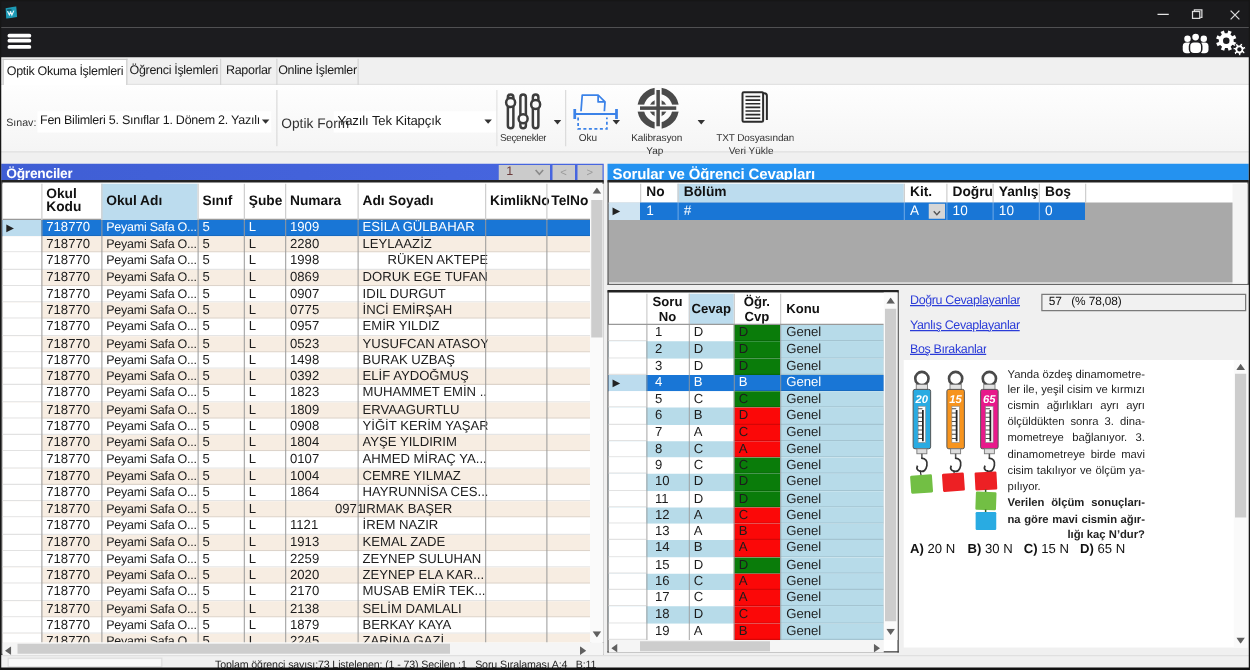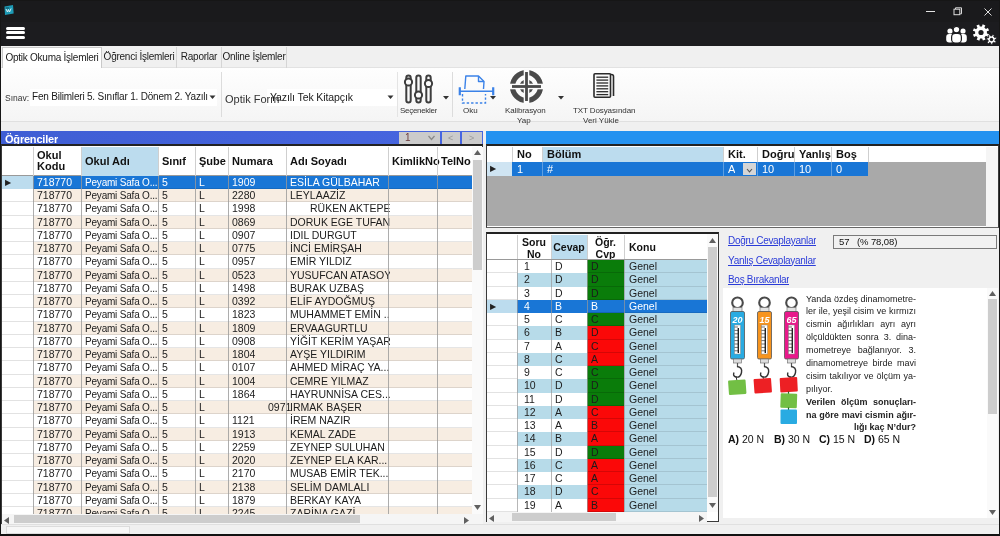--- a/index.html
+++ b/index.html
@@ -401,20 +401,21 @@
     </svg>
 <div class="abs" style="left:2px;top:514px;width:481px;height:10px;background:#f5f5f5;"></div>
 <svg class="abs" style="left:4px;top:516.5px" width="5" height="7" viewBox="0 0 5 7">
       <polygon points="5,0 5,7 0,3.5" fill="#606060"></polygon>
     </svg>
 <div class="abs" style="left:14px;top:515px;width:346px;height:8px;background:#cdcdcd;"></div>
 <svg class="abs" style="left:464px;top:516.5px" width="5" height="7" viewBox="0 0 5 7">
       <polygon points="0,0 0,7 5,3.5" fill="#606060"></polygon>
     </svg>
 <div class="abs" style="left:486px;top:131px;width:513px;height:13.5px;background:#2492f0;"></div>
+<div class="abs nw" style="left:490px;top:132px;font-size:12px;letter-spacing:-0.1px;font-weight:bold;color:#fff;">Sorular ve Öğrenci Cevapları</div>
 <div class="abs" style="left:486px;top:144px;width:513px;height:84px;background:#fff;border:1px solid #3a3a3a;border-top:2.5px solid #222;border-bottom:1.5px solid #666;"></div>
 <div class="abs" style="left:542px;top:146.5px;width:181px;height:15.5px;background:#bcdcee;"></div>
 <div class="abs nw" style="left:517px;top:146.5px;font-size:11px;font-weight:bold;color:#111;line-height:15.5px;">No</div>
 <div class="abs nw" style="left:547px;top:146.5px;font-size:11px;font-weight:bold;color:#111;line-height:15.5px;">Bölüm</div>
 <div class="abs nw" style="left:728px;top:146.5px;font-size:11px;font-weight:bold;color:#111;line-height:15.5px;">Kit.</div>
 <div class="abs nw" style="left:762px;top:146.5px;font-size:11px;font-weight:bold;color:#111;line-height:15.5px;">Doğru</div>
 <div class="abs nw" style="left:799px;top:146.5px;font-size:11px;font-weight:bold;color:#111;line-height:15.5px;">Yanlış</div>
 <div class="abs nw" style="left:836px;top:146.5px;font-size:11px;font-weight:bold;color:#111;line-height:15.5px;">Boş</div>
 <div class="abs" style="left:512px;top:146.5px;width:1px;height:15.5px;background:#cfcfcf;"></div>
 <div class="abs" style="left:542px;top:146.5px;width:1px;height:15.5px;background:#cfcfcf;"></div>
@@ -699,13 +700,14 @@
 <div style="height:12.9px;line-height:12.9px;overflow:hidden;font-weight:bold;text-align:justify;text-align-last:justify;">Verilen ölçüm sonuçları-</div>
 <div style="height:12.9px;line-height:12.9px;overflow:hidden;font-weight:bold;text-align:justify;text-align-last:justify;">na göre mavi cismin ağır-</div>
 <div style="height:12.9px;line-height:12.9px;overflow:hidden;font-weight:bold;text-align:right;">lığı kaç N’dur?</div>
 </div>
 <div class="abs nw" style="left:728px;top:432.8px;font-size:10.5px;color:#111;"><b>A)</b> 20 N</div>
 <div class="abs nw" style="left:774px;top:432.8px;font-size:10.5px;color:#111;"><b>B)</b> 30 N</div>
 <div class="abs nw" style="left:819px;top:432.8px;font-size:10.5px;color:#111;"><b>C)</b> 15 N</div>
 <div class="abs nw" style="left:864px;top:432.8px;font-size:10.5px;color:#111;"><b>D)</b> 65 N</div>
 <div class="abs" style="left:0px;top:524px;width:1000px;height:12px;background:#f0f0f0;border-top:1px solid #e0e0e0;"></div>
 <div class="abs" style="left:6px;top:526px;width:124px;height:8px;background:#f7f7f7;border:1px solid #dcdcdc;"></div>
+<div class="abs nw" style="left:172px;top:526px;font-size:8.5px;letter-spacing:-0.1px;color:#222;">Toplam öğrenci sayısı:73 Listelenen: (1 - 73) Seçilen :1&nbsp;&nbsp; Soru Sıralaması A:4&nbsp;&nbsp;&nbsp;B:11</div>
 <div class="abs" style="left:0px;top:0px;width:1000px;height:536px;border:1px solid #161616;border-bottom:2px solid #111;pointer-events:none;z-index:99;background:transparent;"></div>
 </div>
 </body></html>

